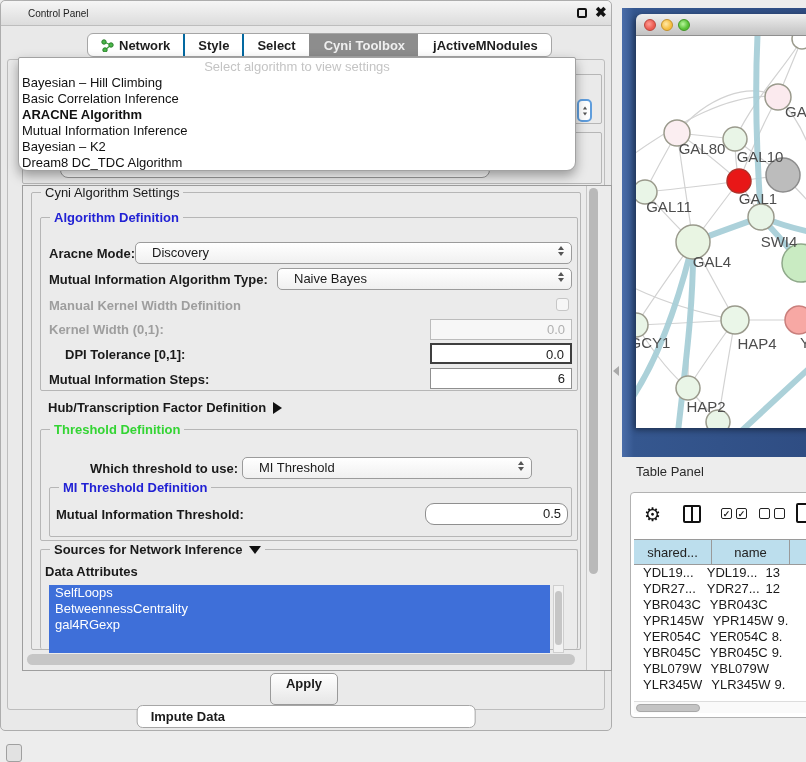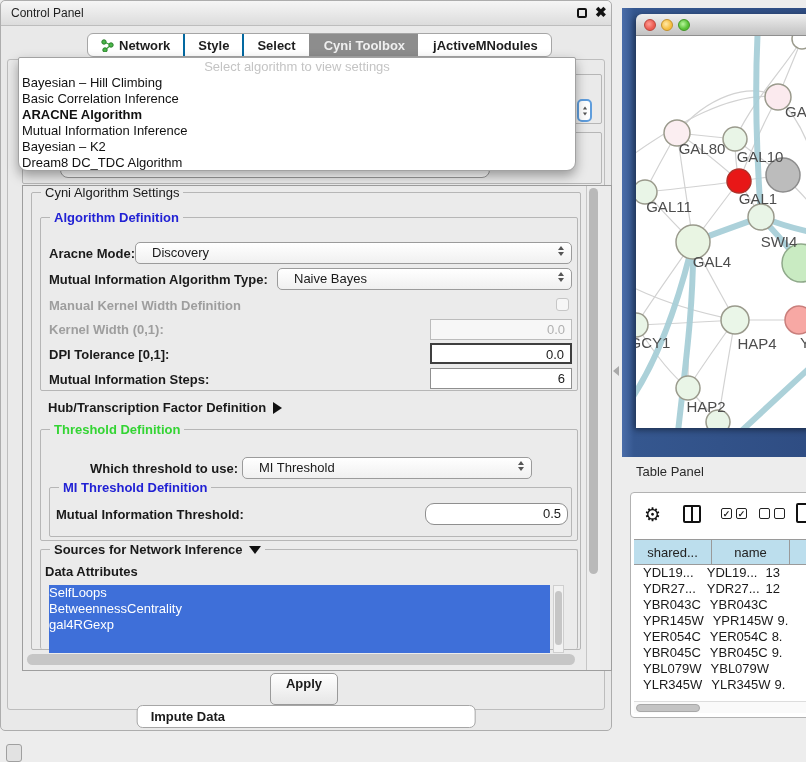--- a/index.html
+++ b/index.html
@@ -4,21 +4,21 @@
 <style>
   * { margin:0; padding:0; box-sizing:border-box; }
   html,body { width:806px; height:762px; }
   body { font-family:"Liberation Sans", sans-serif; background:#ededed; position:relative; overflow:hidden; color:#1a1a1a; }
 
   
   .cp { position:absolute; left:0; top:3; width:612px; height:731px; background:#e9e9e9;
         border:1px solid #adadad; border-radius:5px; }
   .cp-titlebar { height:25px; background:linear-gradient(#f6f6f6,#dcdcdc); border-bottom:1px solid #bdbdbd;
         border-radius:5px 5px 0 0; position:relative; }
-  .cp-title { font-size:12px; line-height:25px; padding-left:10px; color:#1d1d1d; }
+  .cp-title { font-size:10px; line-height:25px; padding-left:27px; color:#1d1d1d; }
   .float-icon { position:absolute; left:576px; top:7px; width:10px; height:10px; border:2px solid #111; border-radius:2px; }
   .close-icon { position:absolute; left:594px; top:3px; font-size:14px; font-weight:bold; color:#111; }
 
   .tabbar { position:absolute; left:86px; top:32px; height:24px; display:flex; background:#fff;
         border:1px solid #a6a6a6; border-radius:6px; font-size:13px; font-weight:bold; align-items:stretch; overflow:hidden; }
   .tabbar .tab { display:flex; align-items:center; gap:5px; padding:0 13px; color:#1d1d1d; white-space:nowrap; }
   .tabbar .tab + .tab { border-left:2px solid #0369a1; }
   .tabbar .tab.selected { background:#8d8d8d; color:#efefef; border-left-color:transparent; }
   .tabbar .tab.selected + .tab { border-left-color:transparent; }
 
@@ -54,21 +54,21 @@
   .tfield.dis { background:#f7f7f7; border-color:#bcbcbc; color:#b0b0b0; }
   .tfield.focus { border:2px solid #3f3f3f; }
   .checkbox { position:absolute; width:13px; height:13px; border:1px solid #c6c6c6; border-radius:3px; background:#f6f6f6; }
 
   .tri-right { display:inline-block; width:0; height:0; border-top:6px solid transparent; border-bottom:6px solid transparent;
         border-left:9px solid #111; vertical-align:-2px; margin-left:7px; }
   .tri-down { display:inline-block; width:0; height:0; border-left:6px solid transparent; border-right:6px solid transparent;
         border-top:8px solid #111; vertical-align:0px; margin-left:6px; }
 
   .attr-list { position:absolute; left:8px; top:35px; width:501px; height:68px; background:#3e6fd9; overflow:hidden; }
-  .attr-list .item { height:16px; font-size:13px; color:#fff; line-height:16px; white-space:nowrap; }
+  .attr-list .item { height:16px; font-size:13px; color:#fff; padding-left:6px; line-height:16px; white-space:nowrap; }
   .list-scroll { position:absolute; left:512px; top:35px; width:11px; height:68px; background:#f2f2f2; border:1px solid #cfcfcf; }
   .list-scroll .thumb { position:absolute; left:1px; top:5px; width:7px; height:54px; background:#c6c6c6; border-radius:4px; }
 
   .apply-btn { position:absolute; left:269px; top:672px; width:68px; height:32px; background:linear-gradient(#ffffff,#e6e6e6);
         border:1px solid #9a9a9a; border-radius:5px; font-size:13px; font-weight:bold; text-align:center; line-height:20px; }
 
   .bottom-tabs { position:absolute; left:50%; top:704px; transform:translateX(-50%); height:23px; display:flex;
         background:#fff; border:1px solid #a6a6a6; border-radius:6px; font-size:13px; font-weight:bold; overflow:hidden; z-index:4;}
   .bottom-tabs .tab { display:flex; align-items:center; padding:0 13px; white-space:nowrap; }
   .bottom-tabs .tab + .tab { border-left:4px solid #f9a8d4;margin-top:38px; }
@@ -176,21 +176,21 @@
                 <i class="arr-dn"></i>
               </span>
           </div>
 
           <span class="lbl dis" style="left:8px; top:80px;">Manual Kernel Width Definition</span>
           <div class="checkbox" style="left:515px; top:80px;"></div>
 
           <span class="lbl dis" style="left:8px; top:104px;">Kernel Width (0,1):</span>
           <div class="tfield dis" style="left:389px; top:101px; width:142px;">0.0</div>
 
-          <span class="lbl" style="left:8px; top:129px;">DPI Tolerance [0,1]:</span>
+          <span class="lbl" style="left:24px; top:129px;">DPI Tolerance [0,1]:</span>
           <div class="tfield focus" style="left:389px; top:125px; width:142px;">0.0</div>
 
           <span class="lbl" style="left:8px; top:154px;">Mutual Information Steps:</span>
           <div class="tfield" style="left:389px; top:150px; width:142px;">6</div>
         </div>
 
         <span class="lbl" style="left:16px; top:207px; font-weight:600;">
           <span>Hub/Transcription Factor Definition</span><span class="tri-right"></span>
         </span>
 

